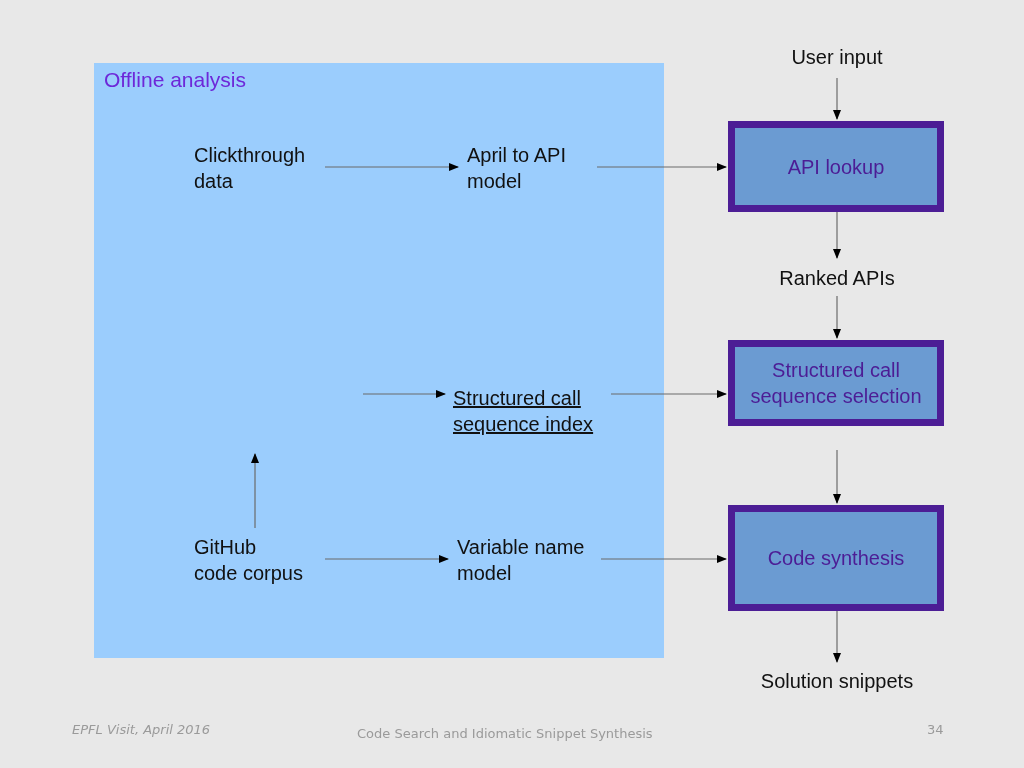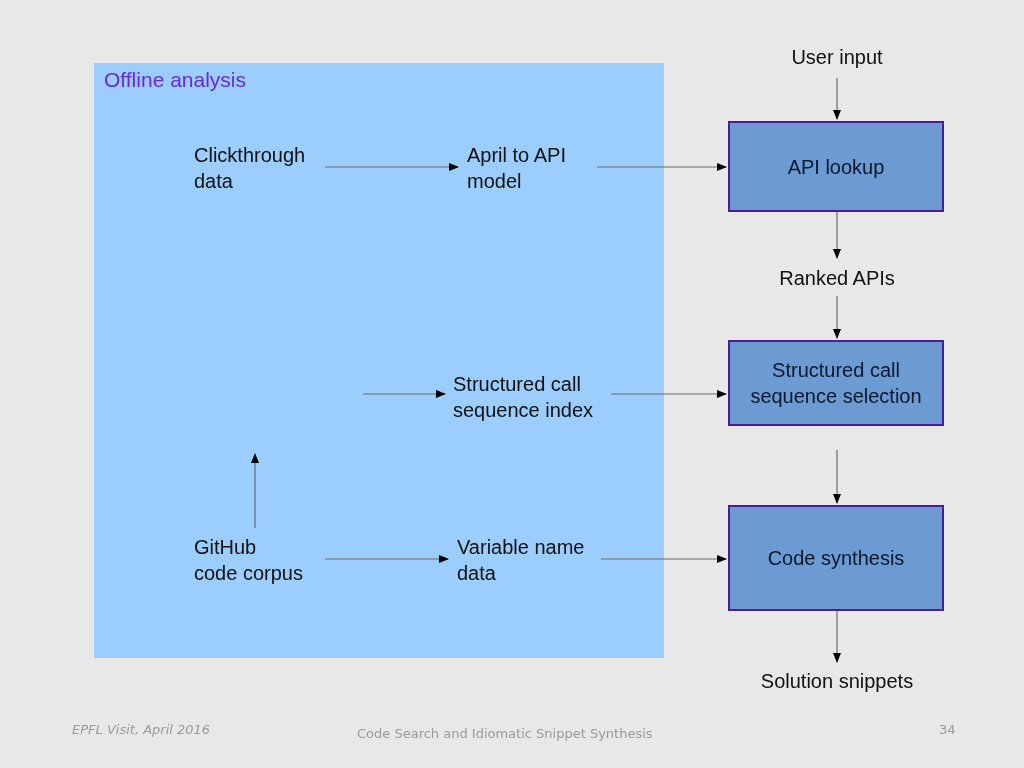--- a/index.html
+++ b/index.html
@@ -35,67 +35,67 @@
     left: 104px;
     top: 68px;
     font-size: 21px;
     color: #6d28d9;
     white-space: nowrap;
   }
   
   .pbox {
     position: absolute;
     background: #6b9bd2;
-    border: 2px solid #4c1d95;
+    border: 7px solid #4c1d95;
     box-sizing: border-box;
     display: flex;
     align-items: center;
     justify-content: center;
     text-align: center;
-    color: #0f172a;
+    color: #4c1d95;
     font-size: 20px;
     line-height: 26px;
   }
   #box-api-lookup      { left: 728px; top: 121px; width: 216px; height: 91px; }
   #box-seq-selection   { left: 728px; top: 340px; width: 216px; height: 86px; }
   #box-code-synthesis  { left: 728px; top: 505px; width: 216px; height: 106px; }
   #box-seq-extraction  { left: 148px; top: 340px; width: 215px; height: 110px; }
   
   .label {
     position: absolute;
     font-size: 20px;
     line-height: 26px;
     color: #111111;
     white-space: pre-line;
   }
   #lbl-user-input        { left: 837px; top: 44px; text-align: center; transform: translateX(-50%); }
   #lbl-ranked-apis       { left: 837px; top: 265px; text-align: center; transform: translateX(-50%); }
   #lbl-solution-snippets { left: 837px; top: 668px; text-align: center; transform: translateX(-50%); }
   #lbl-clickthrough      { left: 194px; top: 142px; }
   #lbl-query-model       { left: 467px; top: 142px; }
-  #lbl-seq-index         { left: 453px; top: 371px; }
+  #lbl-seq-index         { left: 453px; top: 385px; text-decoration: underline; }
   #lbl-github            { left: 194px; top: 534px; }
   #lbl-varname-model     { left: 457px; top: 534px; }
   
   .conn { position: absolute; }
   .conn svg { display: block; overflow: visible; }
   
   .footer {
     position: absolute;
     left: 0;
     top: 722px;
     width: 1024px;
     height: 26px;
     font-family: "DejaVu Sans", sans-serif;
     font-size: 13px;
     color: #9a9a9a;
   }
   .footer .f-left   { position: absolute; left: 72px;  top: 0; font-style: italic; }
   .footer .f-center { position: absolute; left: 357px; top: 4px; }
-  .footer .f-right  { position: absolute; left: 927px; top: 0; margin-left: 12px; }
+  .footer .f-right  { position: absolute; left: 927px; top: 0; }
 </style>
 </head>
 <body>
 
 <div id="slide">
 
   <div class="panel"></div>
   <div class="panel-title">Offline analysis</div>
 
   <div class="conn" style="left:0;top:0;width:1024px;height:768px;">
@@ -147,21 +147,21 @@
 
   <div class="label" id="lbl-clickthrough">Clickthrough
 data</div>
   <div class="label" id="lbl-query-model">April to API
 model</div>
   <div class="label" id="lbl-seq-index">Structured call
 sequence index</div>
   <div class="label" id="lbl-github">GitHub
 code corpus</div>
   <div class="label" id="lbl-varname-model">Variable name
-data</div>
+model</div>
 
   <div class="footer">
     <span class="f-left">EPFL Visit, April 2016</span>
     <span class="f-center">Code Search and Idiomatic Snippet Synthesis</span>
     <span class="f-right">34</span>
   </div>
 
 </div>
 
 </body></html>

